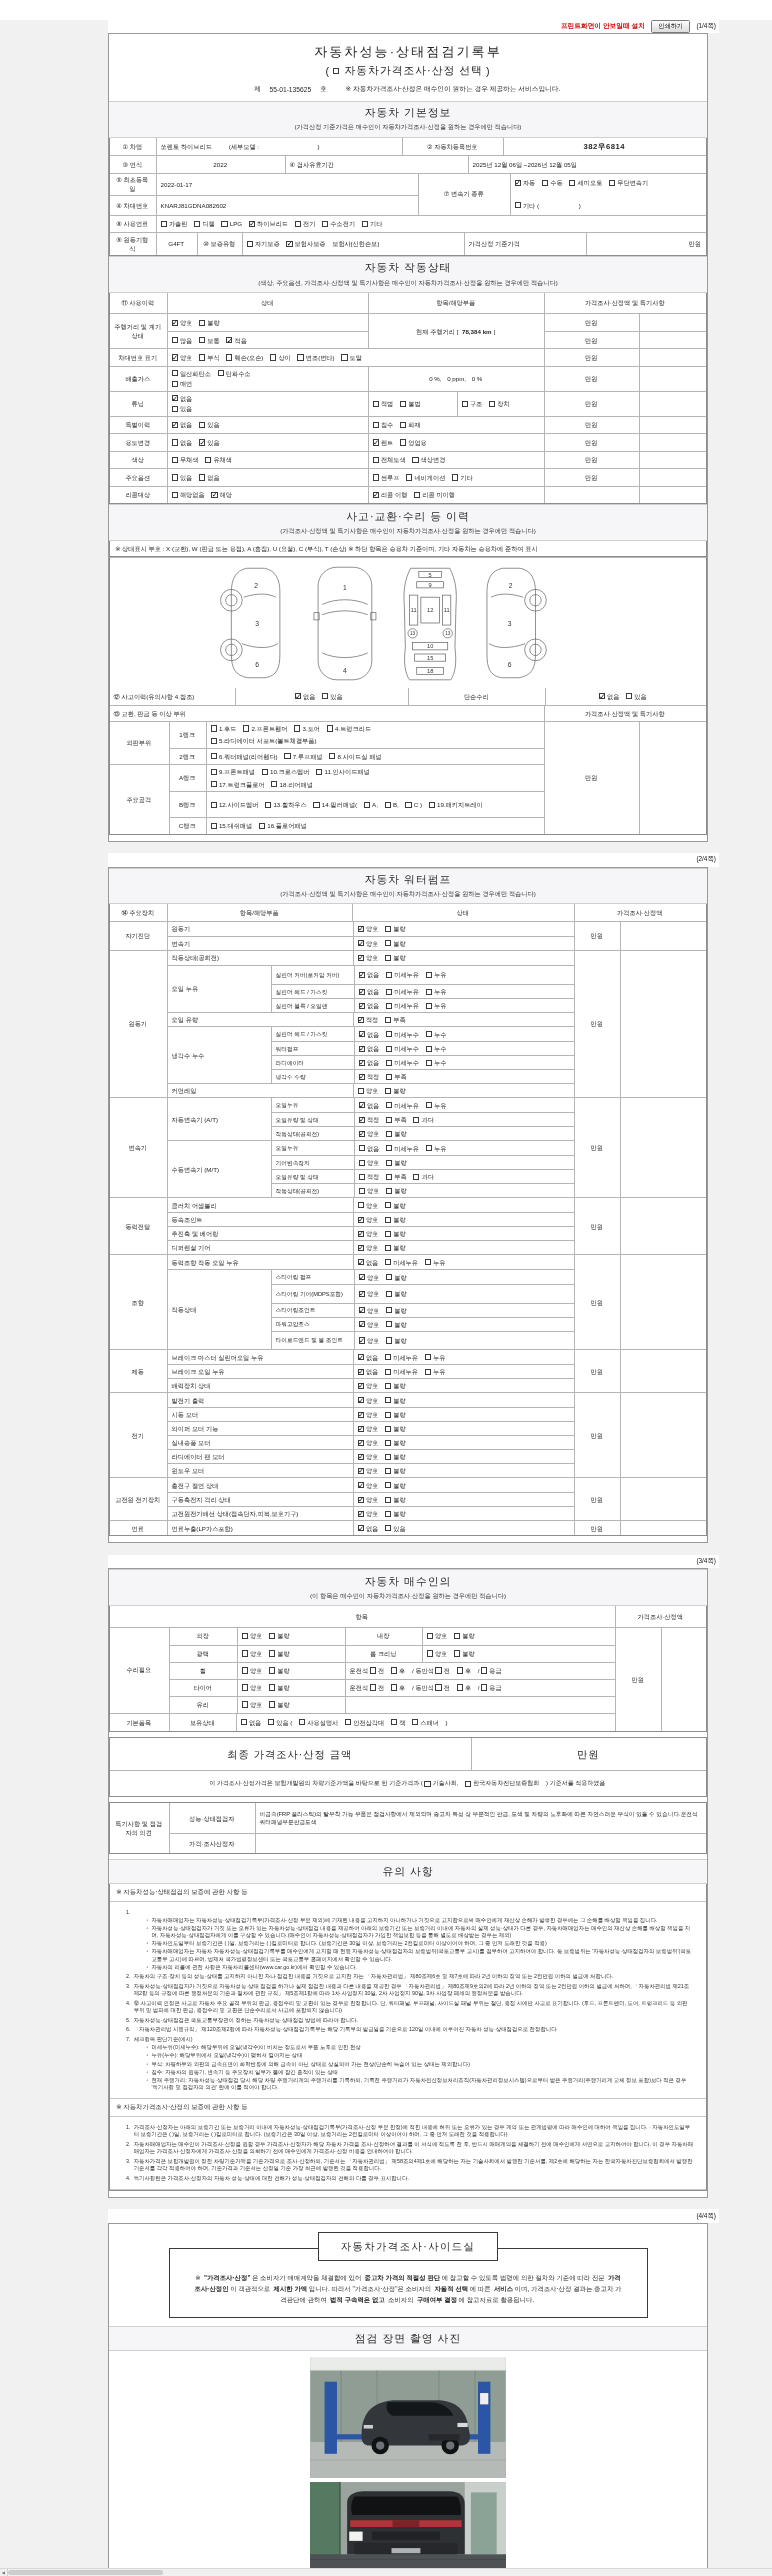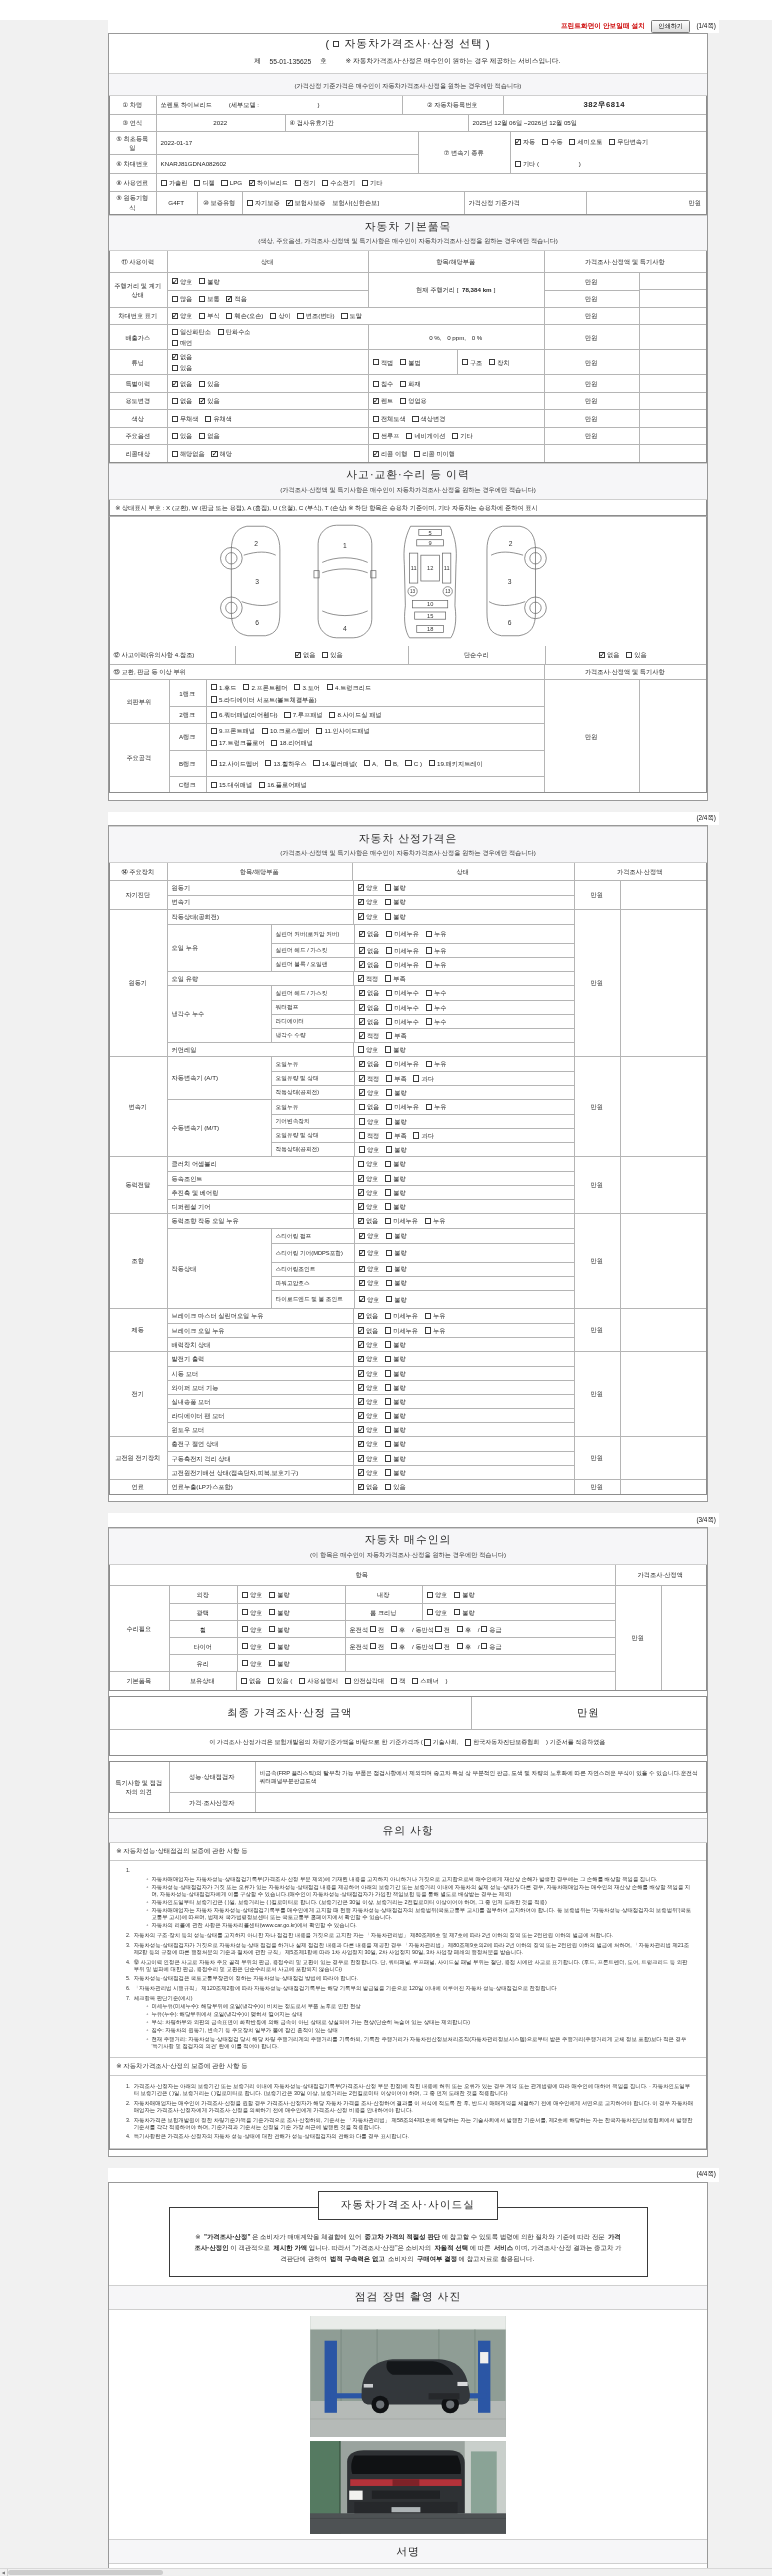--- a/index.html
+++ b/index.html
@@ -72,37 +72,39 @@
 
 <div class="col">
 
   <div class="printbar">
     <span class="install">프린트화면이 안보일때 설치</span>
     <button class="printbtn">인쇄하기</button>
     <span class="pagemark">(1/4쪽)</span>
   </div>
 
   <div class="pagebox">
+    <div class="doctitle">자동차성능·상태점검기록부</div>
     <div class="doctitle2">
       <span>(</span>
       <span class="cb"></span>
       <span>자동차가격조사·산정 선택</span>
       <span>)</span>
     </div>
     <div class="docno">
         <span class="pt ">제</span>
         <span style="display: inline-block; width: 7.2px;"></span>
         <span class="pt ">55-01-135625</span>
         <span style="display: inline-block; width: 7.2px;"></span>
         <span class="pt ">호</span>
         <span style="display: inline-block; width: 17.5px;"></span>
         <span class="pt ">※ 자동차가격조사·산정은 매수인이 원하는 경우 제공하는 서비스입니다.</span>
       </div>
 
     <div class="band">
+      <div class="bt">자동차 기본정보</div>
       <div class="bs">(가격산정 기준가격은 매수인이 자동차가격조사·산정을 원하는 경우에만 적습니다)</div>
     </div>
     <div class="dtable">
         <div class="drow " style="min-height: 17.5px;">
           <div class="dcell lab" style="flex: 0 0 46px; width: 46px;">
             <span class="pt ">① 차명</span>
           </div>
           <div class="dcell " style="flex: 0 0 246px; width: 246px;">
             <span class="pt ">쏘렌토 하이브리드</span>
             <span style="display: inline-block; width: 15.5px;"></span>
@@ -210,21 +212,21 @@
           <div class="dcell " style="flex: 0 0 122px; width: 122px;">
             <span class="pt ">가격산정 기준가격</span>
           </div>
           <div class="dcell rt" style="flex: 1 1 auto;">
             <span class="pt ">만원</span>
           </div>
         </div>
       </div>
 
     <div class="band">
-      <div class="bt">자동차 기본품목</div>
+      <div class="bt">자동차 작동상태</div>
       <div class="bs">(색상, 주요옵션, 가격조사·산정액 및 특기사항은 매수인이 자동차가격조사·산정을 원하는 경우에만 적습니다)</div>
     </div>
     <div class="dtable">
         <div class="drow " style="min-height: 20.6px;">
           <div class="dcell lab" style="flex: 0 0 57px; width: 57px;">
             <span class="pt ">⑪ 사용이력</span>
           </div>
           <div class="dcell lab" style="flex: 0 0 201px; width: 201px;">
             <span class="pt ">상태</span>
           </div>
@@ -684,21 +686,21 @@
         </div>
       </div>
   </div>
 
   <div class="markrow">
     <span class="pagemark">(2/4쪽)</span>
   </div>
 
   <div class="pagebox">
     <div class="band">
-      <div class="bt">자동차 산정가격은</div>
+      <div class="bt">자동차 워터펌프</div>
       <div class="bs">(가격조사·산정액 및 특기사항은 매수인이 자동차가격조사·산정을 원하는 경우에만 적습니다)</div>
     </div>
     <div class="dtable">
         <div class="drow " style="min-height: 16.5px;">
           <div class="dcell lab" style="flex: 0 0 57px; width: 57px;">
             <span class="pt ">⑭ 주요장치</span>
           </div>
           <div class="dcell lab" style="flex: 0 0 185px; width: 185px;">
             <span class="pt ">항목/해당부품</span>
           </div>

